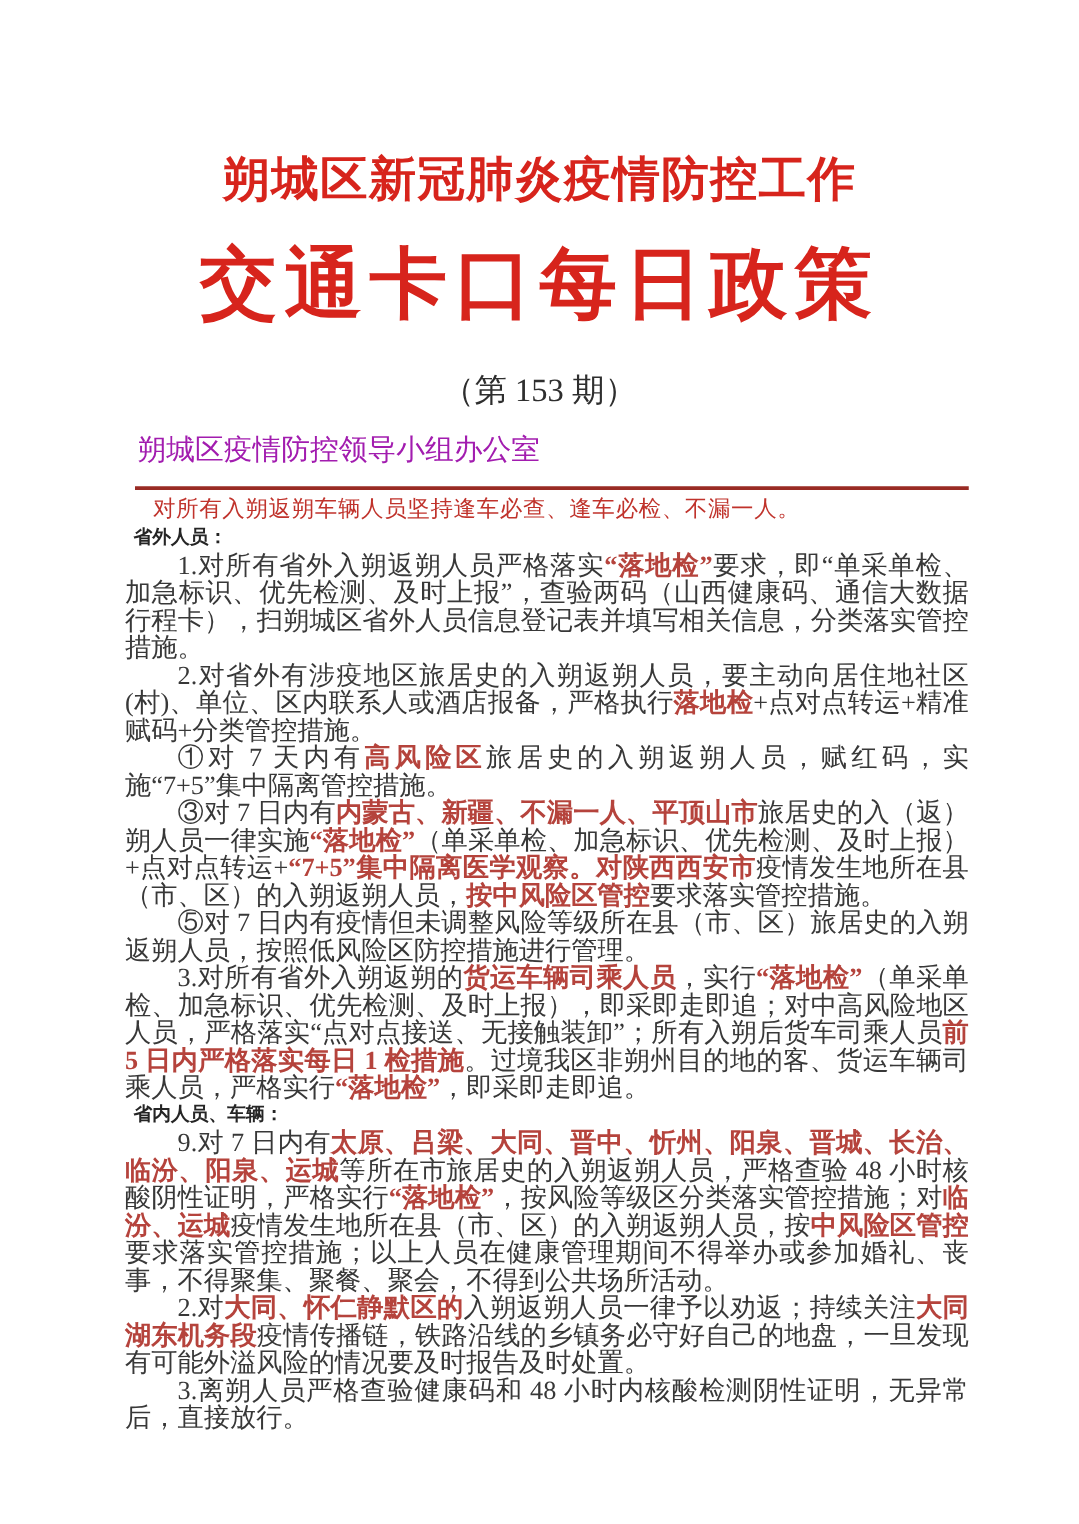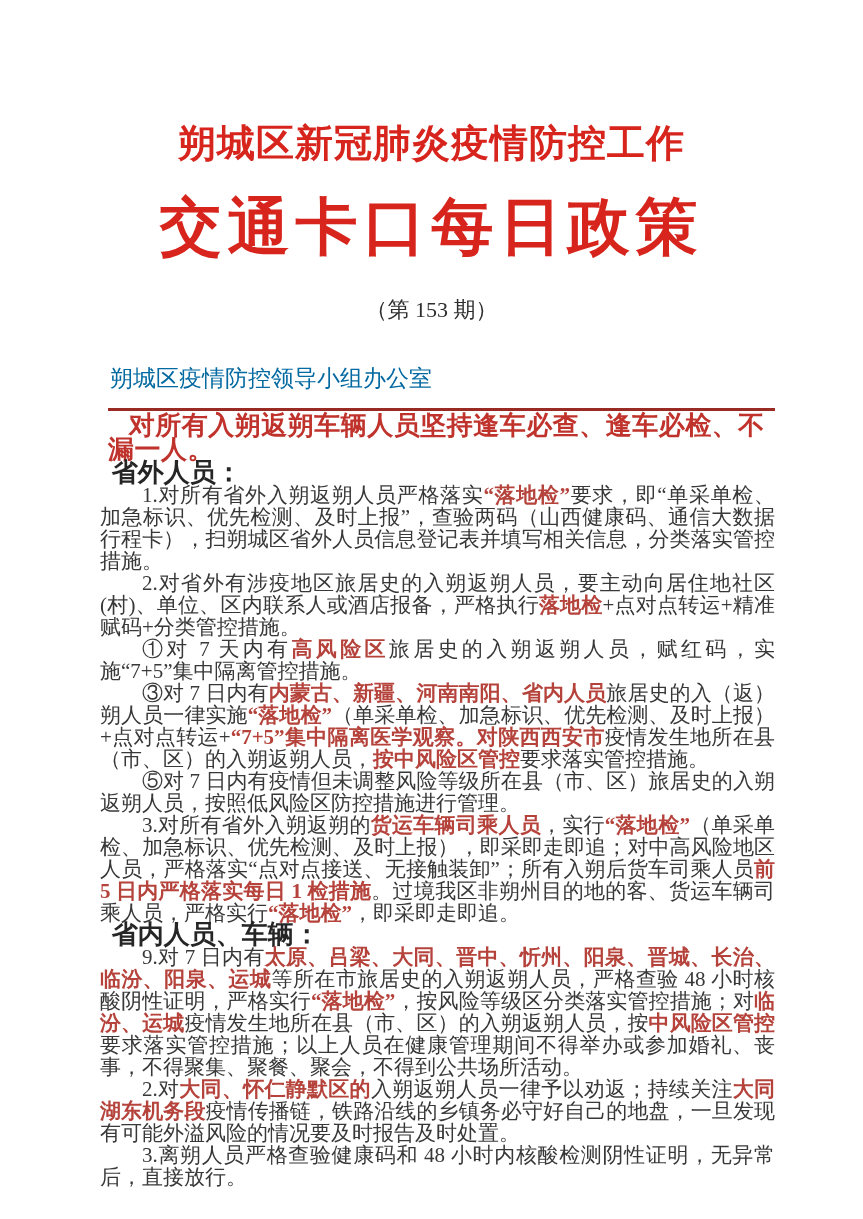--- a/index.html
+++ b/index.html
@@ -32,56 +32,56 @@
     margin: 16px 0 0 0;
     text-align: center;
     font-size: 62px;
     font-weight: bold;
     letter-spacing: 6px;
     color: #d7241c;
   }
   .issue-no {
     margin-top: 26px;
     text-align: center;
-    font-size: 22px;
+    font-size: 26px;
     color: #2e2e2e;
   }
   .byline {
     display: flex;
     justify-content: space-between;
     align-items: baseline;
-    margin: 38px 100px 0 110px;
+    margin: 14px 100px 0 110px;
     font-size: 23px;
-    color: #0369a1;
+    color: #a21caf;
   }
   .rule {
     border: none;
     border-top: 3px solid #992b24;
     margin: 14px 88px 0 108px;
     height: 0;
   }
   .banner {
     margin: 3px 88px 0 108px;
-    font-size: 26px;
+    font-size: 18px;
     line-height: 24px;
-    font-weight: bold;
+    font-weight: normal;
     color: #c0332c;
     text-indent: 0.8em;
     letter-spacing: 0.5px;
   }
   .body-text {
     margin: 0 88px 0 100px;
     font-size: 21px;
     line-height: 22px;
     text-align: justify;
     color: #383838;
   }
   .section-heading {
     margin: 0;
-    font-size: 26px;
+    font-size: 15px;
     font-weight: bold;
     color: #252525;
     text-indent: 0.45em;
   }
   .para {
     margin: 0;
     text-indent: 2em;
   }
   .red {
     color: #b5433c;
@@ -107,21 +107,21 @@
 
   <p class="banner">对所有入朔返朔车辆人员坚持逢车必查、逢车必检、不漏一人。</p>
 
   <div class="body-text">
 
     <h3 class="section-heading">省外人员：</h3>
 
     <p class="para"><span>1.对所有省外入朔返朔人员严格落实</span><span class="red">“落地检”</span><span>要求，即“单采单检、加急标识、优先检测、及时上报”，查验两码（山西健康码、通信大数据行程卡），扫朔城区省外人员信息登记表并填写相关信息，分类落实管控措施。</span></p>
     <p class="para"><span>2.对省外有涉疫地区旅居史的入朔返朔人员，要主动向居住地社区(村)、单位、区内联系人或酒店报备，严格执行</span><span class="red">落地检</span><span>+点对点转运+精准赋码+分类管控措施。</span></p>
     <p class="para"><span>①对 7 天内有</span><span class="red">高风险区</span><span>旅居史的入朔返朔人员，赋红码，实施“7+5”集中隔离管控措施。</span></p>
-    <p class="para"><span>③对 7 日内有</span><span class="red">内蒙古、新疆、河南南阳、省内人员</span><span>旅居史的入（返）朔人员一律实施</span><span class="red">“落地检”</span><span>（单采单检、加急标识、优先检测、及时上报）+点对点转运+</span><span class="red">“7+5”集中隔离医学观察。对陕西西安市</span><span>疫情发生地所在县（市、区）的入朔返朔人员，</span><span class="red">按中风险区管控</span><span>要求落实管控措施。</span></p>
+    <p class="para"><span>③对 7 日内有</span><span class="red">内蒙古、新疆、不漏一人、平顶山市</span><span>旅居史的入（返）朔人员一律实施</span><span class="red">“落地检”</span><span>（单采单检、加急标识、优先检测、及时上报）+点对点转运+</span><span class="red">“7+5”集中隔离医学观察。对陕西西安市</span><span>疫情发生地所在县（市、区）的入朔返朔人员，</span><span class="red">按中风险区管控</span><span>要求落实管控措施。</span></p>
     <p class="para"><span>⑤对 7 日内有疫情但未调整风险等级所在县（市、区）旅居史的入朔返朔人员，按照低风险区防控措施进行管理。</span></p>
     <p class="para"><span>3.对所有省外入朔返朔的</span><span class="red">货运车辆司乘人员</span><span>，实行</span><span class="red">“落地检”</span><span>（单采单检、加急标识、优先检测、及时上报），即采即走即追；对中高风险地区人员，严格落实“点对点接送、无接触装卸”；所有入朔后货车司乘人员</span><span class="red">前 5 日内严格落实每日 1 检措施</span><span>。过境我区非朔州目的地的客、货运车辆司乘人员，严格实行</span><span class="red">“落地检”</span><span>，即采即走即追。</span></p>
 
     <h3 class="section-heading">省内人员、车辆：</h3>
 
     <p class="para"><span>9.对 7 日内有</span><span class="red">太原、吕梁、大同、晋中、忻州、阳泉、晋城、长治、临汾、阳泉、运城</span><span>等所在市旅居史的入朔返朔人员，严格查验 48 小时核酸阴性证明，严格实行</span><span class="red">“落地检”</span><span>，按风险等级区分类落实管控措施；对</span><span class="red">临汾、运城</span><span>疫情发生地所在县（市、区）的入朔返朔人员，按</span><span class="red">中风险区管控</span><span>要求落实管控措施；以上人员在健康管理期间不得举办或参加婚礼、丧事，不得聚集、聚餐、聚会，不得到公共场所活动。</span></p>
     <p class="para"><span>2.对</span><span class="red">大同、怀仁静默区的</span><span>入朔返朔人员一律予以劝返；持续关注</span><span class="red">大同湖东机务段</span><span>疫情传播链，铁路沿线的乡镇务必守好自己的地盘，一旦发现有可能外溢风险的情况要及时报告及时处置。</span></p>
     <p class="para"><span>3.离朔人员严格查验健康码和 48 小时内核酸检测阴性证明，无异常后，直接放行。</span></p>
 
   </div>

